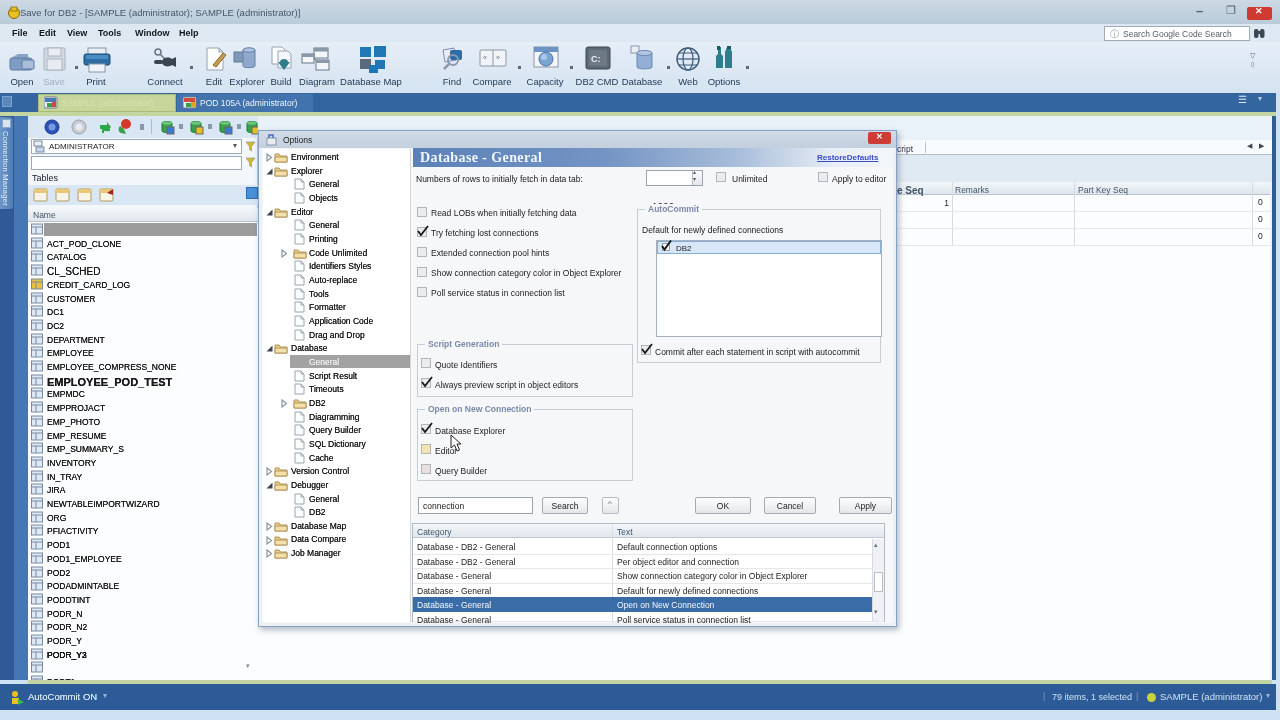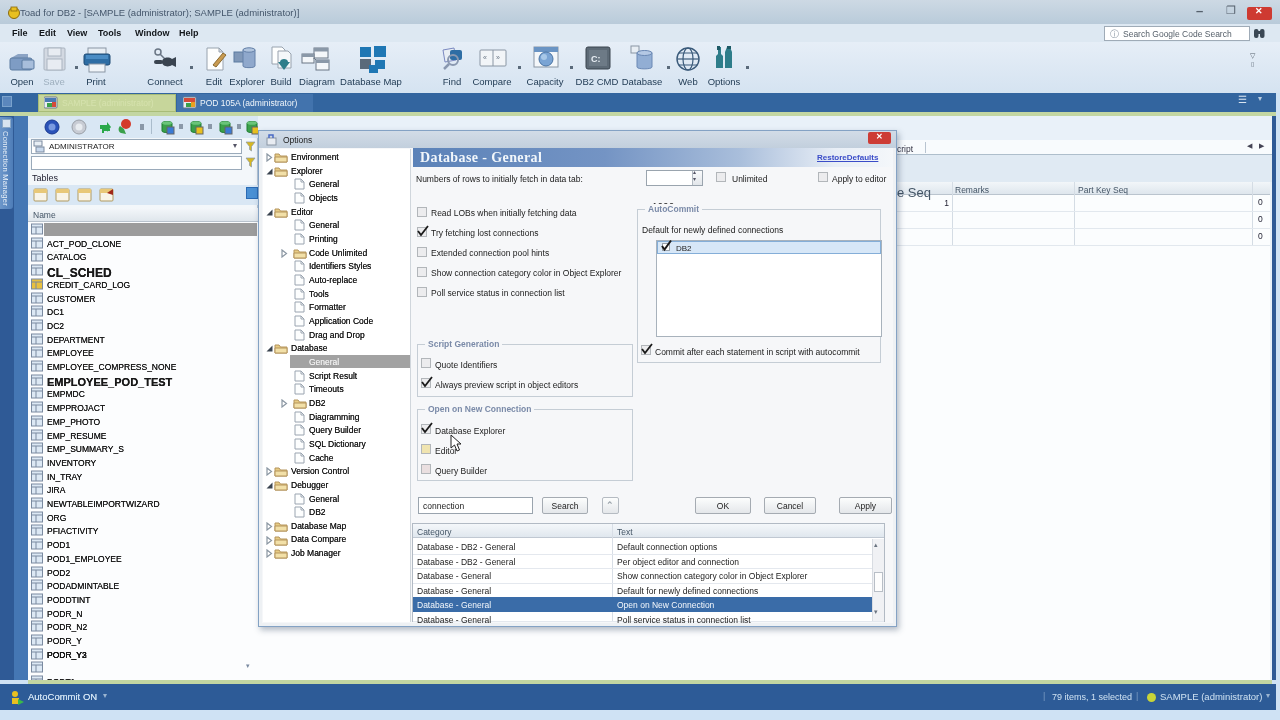--- a/index.html
+++ b/index.html
@@ -7,21 +7,21 @@
 .a{position:absolute;}
 .t{position:absolute;white-space:nowrap;}
 </style></head><body>
 <div id="root">
 
 <div class="a" style="left:0;top:0;width:1280px;height:24px;background:linear-gradient(#cdd9e4,#b9cbda);"></div>
 <svg class="a" style="left:7px;top:5px;" width="14" height="14">
       <circle cx="7" cy="8" r="5.5" fill="#e8c020" stroke="#8a6a10" stroke-width="1"></circle>
       <rect x="4" y="2" width="6" height="4" fill="#e8c020" stroke="#8a6a10" stroke-width="0.8"></rect>
     </svg>
-<div class="t" style="left:20px;top:7px;font-size:9.5px;color:#44566b;font-weight:normal;">Toad for DB2 - [SAMPLE (administrator); SAMPLE (administrator)]</div>
+<div class="t" style="left:20px;top:7px;font-size:9.5px;color:#44566b;font-weight:normal;">Save for DB2 - [SAMPLE (administrator); SAMPLE (administrator)]</div>
 <div class="t" style="left:1196px;top:3px;font-size:13px;color:#55606c;font-weight:bold;">–</div>
 <div class="t" style="left:1226px;top:4px;font-size:11px;color:#55606c;font-weight:normal;">❐</div>
 <div class="a" style="left:1247px;top:7px;width:25px;height:13px;background:#ce3a31;border-radius:2px;"></div>
 <div class="t" style="left:1255px;top:6px;font-size:9px;color:#fff;font-weight:bold;">✕</div>
 <div class="a" style="left:0;top:24px;width:1280px;height:18px;background:#dde8f2;"></div>
 <div class="t" style="left:12px;top:28px;font-size:9px;color:#12161a;font-weight:bold;">File</div>
 <div class="t" style="left:39px;top:28px;font-size:9px;color:#12161a;font-weight:bold;">Edit</div>
 <div class="t" style="left:67px;top:28px;font-size:9px;color:#12161a;font-weight:bold;">View</div>
 <div class="t" style="left:98px;top:28px;font-size:9px;color:#12161a;font-weight:bold;">Tools</div>
 <div class="t" style="left:135px;top:28px;font-size:9px;color:#12161a;font-weight:bold;">Window</div>
@@ -281,21 +281,21 @@
       <rect x="0.5" y="1" width="11" height="10" fill="#dce8f4" stroke="#7a8aa0" stroke-width="1"></rect>
       <line x1="0.5" y1="4" x2="11.5" y2="4" stroke="#7a8aa0"></line>
       <line x1="5" y1="4" x2="5" y2="11" stroke="#7a8aa0"></line>
     </svg>
 <div class="t" style="left:47px;top:252.4px;font-size:8.5px;color:#181818;font-weight:normal;text-shadow:0 0 0.5px currentColor;">CATALOG</div>
 <svg class="a" style="left:31px;top:264.1px;" width="12" height="12">
       <rect x="0.5" y="1" width="11" height="10" fill="#dce8f4" stroke="#7a8aa0" stroke-width="1"></rect>
       <line x1="0.5" y1="4" x2="11.5" y2="4" stroke="#7a8aa0"></line>
       <line x1="5" y1="4" x2="5" y2="11" stroke="#7a8aa0"></line>
     </svg>
-<div class="t" style="left:47px;top:266.1px;font-size:12px;color:#181818;font-weight:bold;text-shadow:0 0 0.5px currentColor;">CL_SCHED</div>
+<div class="t" style="left:47px;top:266.1px;font-size:10px;color:#181818;font-weight:normal;text-shadow:0 0 0.5px currentColor;">CL_SCHED</div>
 <svg class="a" style="left:31px;top:277.8px;" width="12" height="12">
       <rect x="0.5" y="1" width="11" height="10" fill="#e8c040" stroke="#7a8aa0" stroke-width="1"></rect>
       <line x1="0.5" y1="4" x2="11.5" y2="4" stroke="#7a8aa0"></line>
       <line x1="5" y1="4" x2="5" y2="11" stroke="#7a8aa0"></line>
     </svg>
 <div class="t" style="left:47px;top:279.8px;font-size:8.5px;color:#181818;font-weight:normal;text-shadow:0 0 0.5px currentColor;">CREDIT_CARD_LOG</div>
 <svg class="a" style="left:31px;top:291.5px;" width="12" height="12">
       <rect x="0.5" y="1" width="11" height="10" fill="#dce8f4" stroke="#7a8aa0" stroke-width="1"></rect>
       <line x1="0.5" y1="4" x2="11.5" y2="4" stroke="#7a8aa0"></line>
       <line x1="5" y1="4" x2="5" y2="11" stroke="#7a8aa0"></line>
@@ -473,21 +473,21 @@
 <div class="a" style="left:258px;top:116px;width:1014px;height:24px;background:#e9f1f9;"></div>
 <div class="a" style="left:258px;top:140px;width:1014px;height:15px;background:#f8fbfd;border-bottom:1px solid #aebecb;"></div>
 <div class="t" style="left:897px;top:144px;font-size:8.5px;color:#334;font-weight:normal;text-align:right;">cript</div>
 <div class="a" style="left:925px;top:142px;width:1px;height:11px;background:#b8c4d0;"></div>
 <div class="t" style="left:1247px;top:142px;font-size:7px;color:#445;font-weight:normal;">◀</div>
 <div class="t" style="left:1259px;top:142px;font-size:7px;color:#445;font-weight:normal;">▶</div>
 <div class="a" style="left:258px;top:155px;width:1014px;height:27px;background:#e0eaf3;"></div>
 <div class="a" style="left:880px;top:182px;width:390px;height:498px;background:#fbfdfe;"></div>
 <div class="a" style="left:258px;top:620px;width:1012px;height:60px;background:#fcfdfe;"></div>
 <div class="a" style="left:880px;top:182px;width:390px;height:13px;background:linear-gradient(#f2f6f9,#dee6ed);border-bottom:1px solid #bac4ce;"></div>
-<div class="t" style="left:897px;top:185px;font-size:13px;color:#445566;font-weight:normal;">e Seq</div>
+<div class="t" style="left:897px;top:185px;font-size:10px;color:#445566;font-weight:bold;">e Seq</div>
 <div class="t" style="left:955px;top:185px;font-size:8.5px;color:#445566;font-weight:normal;">Remarks</div>
 <div class="t" style="left:1078px;top:185px;font-size:8.5px;color:#445566;font-weight:normal;">Part Key Seq</div>
 <div class="a" style="left:952px;top:182px;width:1px;height:64px;background:#d4dce4;"></div>
 <div class="a" style="left:1074px;top:182px;width:1px;height:64px;background:#d4dce4;"></div>
 <div class="a" style="left:1252px;top:182px;width:1px;height:64px;background:#d4dce4;"></div>
 <div class="a" style="left:880px;top:211px;width:390px;height:1px;background:#e2e8ee;"></div>
 <div class="a" style="left:880px;top:228px;width:390px;height:1px;background:#e2e8ee;"></div>
 <div class="a" style="left:880px;top:245px;width:390px;height:1px;background:#e2e8ee;"></div>
 <div class="t" style="left:941px;top:198px;font-size:8.5px;color:#223;font-weight:normal;text-align:right;width:8px;">1</div>
 <div class="t" style="left:1258px;top:197px;font-size:8.5px;color:#223;font-weight:normal;">0</div>

